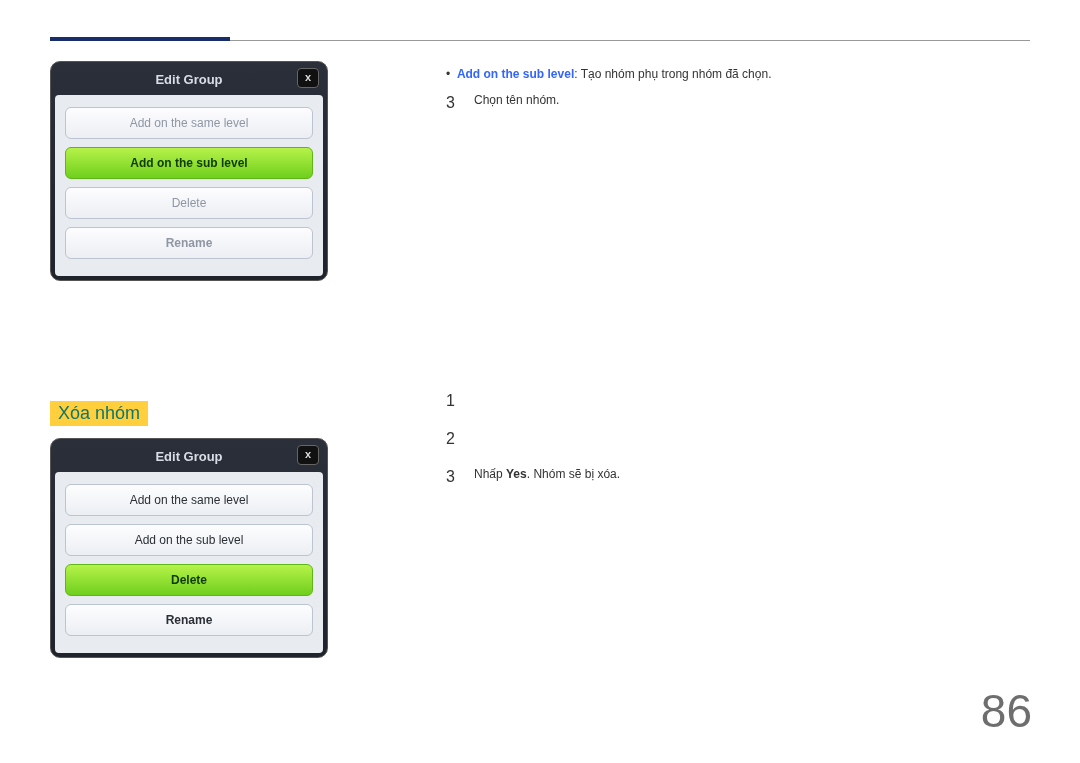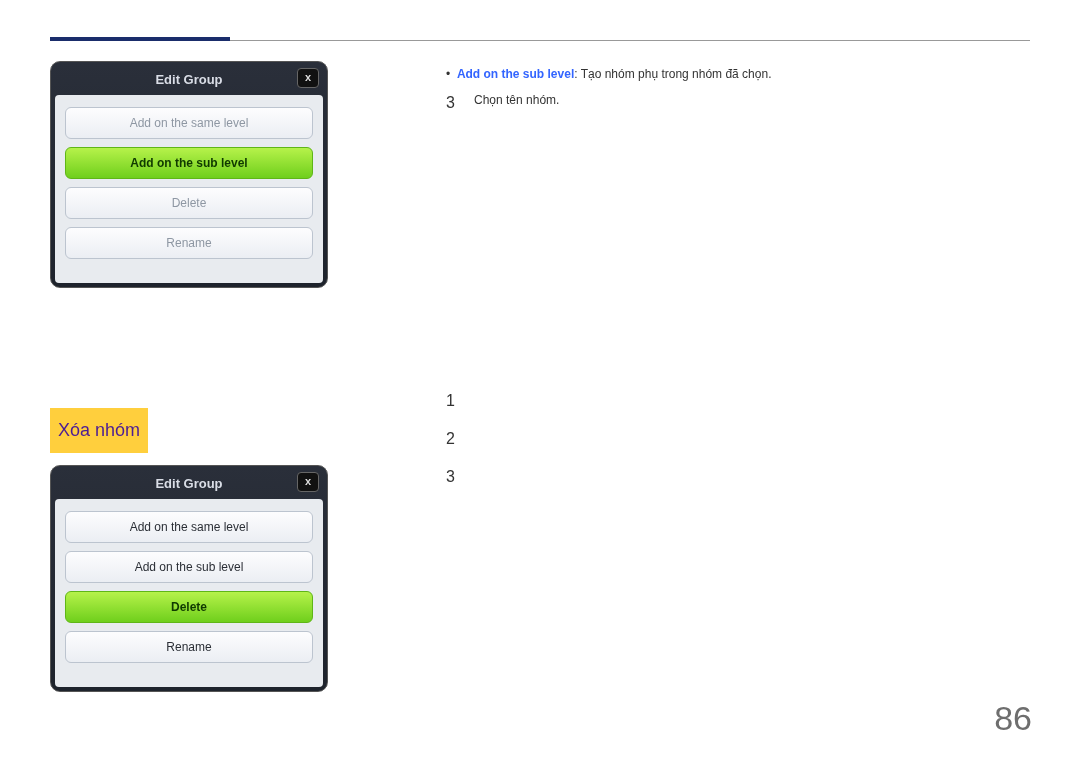--- a/index.html
+++ b/index.html
@@ -87,36 +87,36 @@
     border: 1px solid #bcc4cf;
     border-radius: 6px;
     background: linear-gradient(#fdfdfe, #ebeef3);
     text-align: center;
     font-size: 12px;
     color: #8e97a3;
     padding: 8px 4px;
     margin-bottom: 8px;
     cursor: pointer;
   }
-  .opt:last-child { margin-bottom: 12px; }
+  .opt:last-child { margin-bottom: 5px; font-weight: bold; }
   .opt-dark {
     color: #2b2f36;
   }
   .opt-active {
     background: linear-gradient(#b6f24a, #6fcf1c);
     border-color: #5fb617;
     color: #103a00;
     font-weight: bold;
   }
   .section-head {
     display: inline-block;
     background: #ffcf3d;
-    color: #4c1d95;
+    color: #0f766e;
     font-size: 18px;
-    padding: 12px 8px;
+    padding: 2px 8px;
     margin-bottom: 12px;
   }
   ol.steps {
     list-style: none;
     padding: 0;
     margin: 0;
   }
   ol.steps li {
     display: flex;
     gap: 14px;
@@ -136,21 +136,21 @@
     color: #333;
     margin-bottom: 8px;
     line-height: 1.5;
   }
   .kw-blue { color: #3365ff; font-weight: bold; }
   .kw-bold { font-weight: bold; }
   .page-number {
     position: absolute;
     right: 48px;
     bottom: 22px;
-    font-size: 34px;
+    font-size: 46px;
     color: #6e6e6e;
     font-weight: 300;
   }
 </style>
 </head>
 <body>
 
 <div class="page">
   <div class="top-rule"></div>
   <div class="small-rule"></div>
@@ -206,19 +206,22 @@
 
       <ol class="steps">
         <li>
           <span class="num">1</span>
         </li>
         <li>
           <span class="num">2</span>
         </li>
         <li>
           <span class="num">3</span>
+          <span>
+            <span>Nhấp </span><span class="kw-bold">Yes</span><span>. Nhóm sẽ bị xóa.</span>
+          </span>
         </li>
       </ol>
     </div>
   </div>
 
   <div class="page-number">86</div>
 </div>
 
 </body></html>

